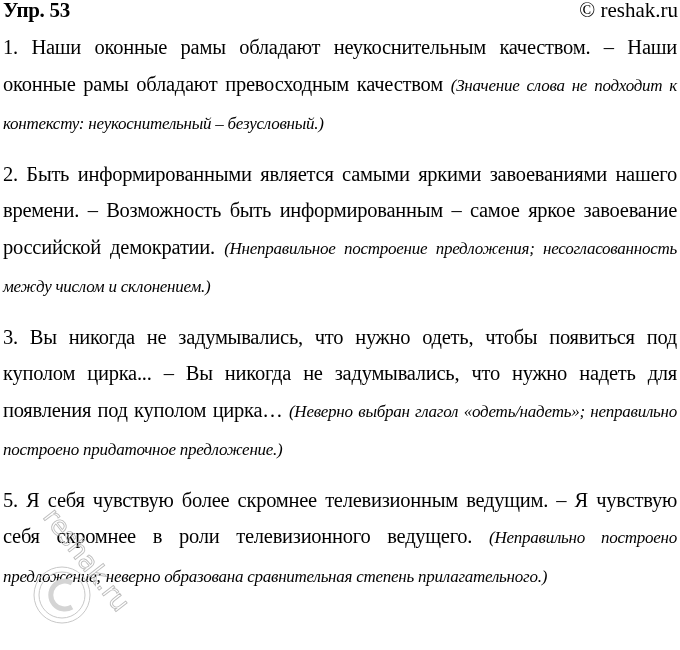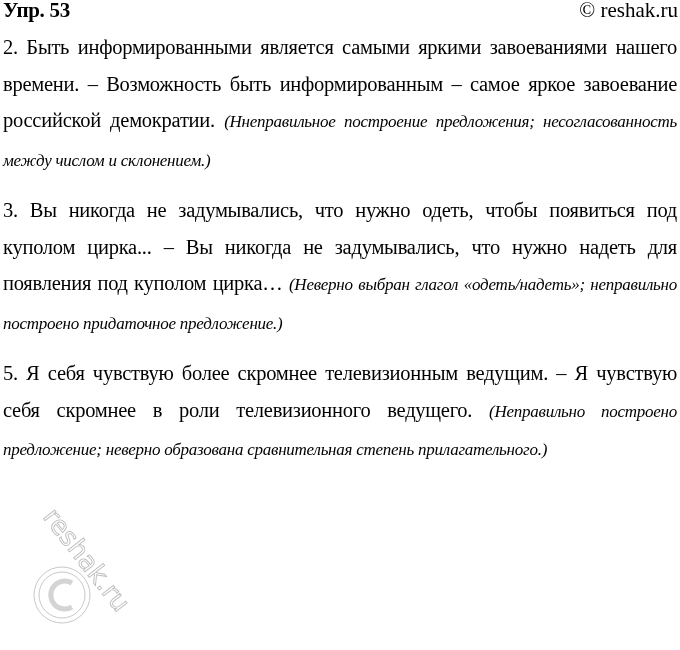--- a/index.html
+++ b/index.html
@@ -65,20 +65,21 @@
   </style>
 </head>
 <body>
 
 <div class="header">
   <div class="title">Упр. 53</div>
   <div class="copyright">© reshak.ru</div>
 </div>
 
 <div class="content">
+  <p class="item"><span>1. Наши оконные рамы обладают неукоснительным качеством. – Наши оконные рамы обладают превосходным качеством </span><span class="note">(Значение слова не подходит к контексту: неукоснительный – безусловный.)</span></p>
   <p class="item"><span>2. Быть информированными является самыми яркими завоеваниями нашего времени. – Возможность быть информированным – самое яркое завоевание российской демократии. </span><span class="note">(Ннеправильное построение предложения; несогласованность между числом и склонением.)</span></p>
   <p class="item"><span>3. Вы никогда не задумывались, что нужно одеть, чтобы появиться под куполом цирка... – Вы никогда не задумывались, что нужно надеть для появления под куполом цирка… </span><span class="note">(Неверно выбран глагол «одеть/надеть»; неправильно построено придаточное предложение.)</span></p>
   <p class="item"><span>5. Я себя чувствую более скромнее телевизионным ведущим. – Я чувствую себя скромнее в роли телевизионного ведущего. </span><span class="note">(Неправильно построено предложение; неверно образована сравнительная степень прилагательного.)</span></p>
 </div>
 
 <svg class="watermark" viewBox="0 0 140 150" xmlns="http://www.w3.org/2000/svg">
   <g fill="none" stroke="#c8c8c8" stroke-width="1">
     <circle cx="42" cy="100" r="28"></circle>
     <circle cx="42" cy="100" r="23"></circle>
     <path d="M52 88 A14 14 0 1 0 52 112" stroke-width="5" stroke="#d4d4d4"></path>

